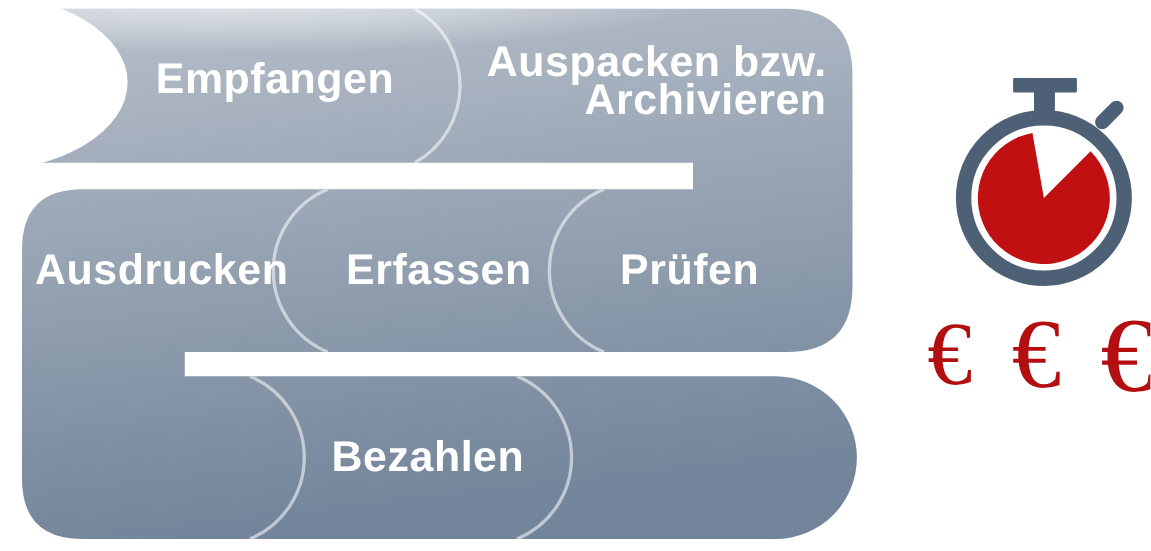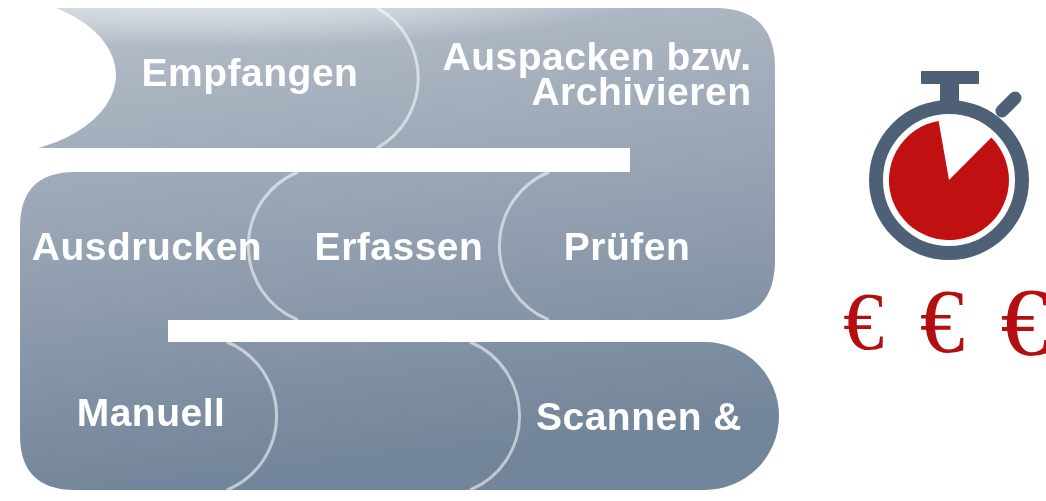--- a/index.html
+++ b/index.html
@@ -106,26 +106,27 @@
 
   <div class="label" style="left:399px;top:246px;">
     <span>Erfassen</span>
   </div>
 
   <div class="label" style="left:627px;top:246px;text-align:center;">
     <span>Prüfen</span>
   </div>
 
   <div class="label" style="left:151px;top:412px;">
-    <span>Manuell</span>
   </div>
 
+  <div class="label" style="left:389px;top:416px;">
+    <span>Bezahlen</span>
+  </div>
 
   <div class="label" style="left:639px;top:416px;">
-    <span>Scannen &amp;</span>
   </div>
 
   <div class="euros">
     <span class="euro-1">€</span>
     <span class="euro-2">€</span>
     <span class="euro-3">€</span>
   </div>
 
 </div>
 

